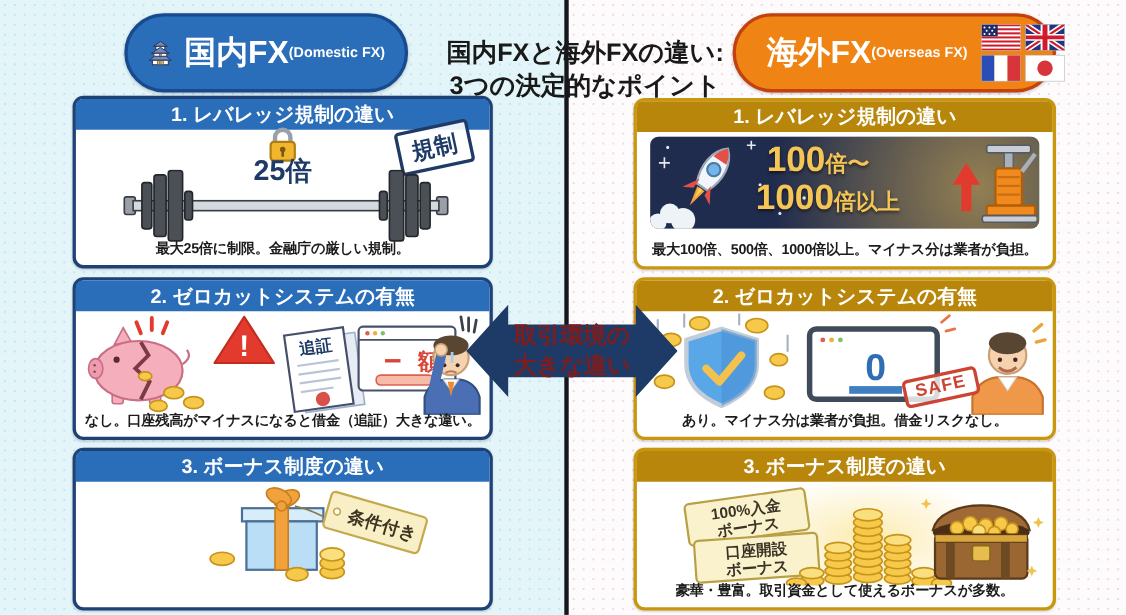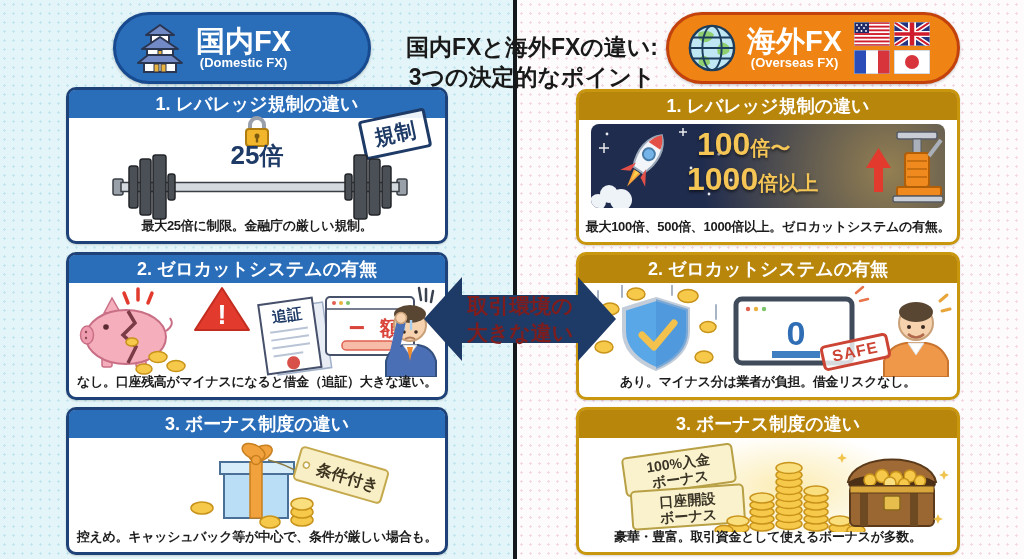--- a/index.html
+++ b/index.html
@@ -9,21 +9,21 @@
   .half-left{left:0;width:513px;background-color:#e3f5f9;
     background-image:radial-gradient(#c2e6ef 1px,transparent 1.3px);background-size:9px 9px;}
   .half-right{left:517px;width:507px;background-color:#fefbfd;
     background-image:radial-gradient(#f6d7e6 1px,transparent 1.3px);background-size:9px 9px;}
   .divider{position:absolute;left:513px;top:0;width:4px;height:559px;background:#14181d;}
 
   .pill{position:absolute;top:12px;height:72px;border-radius:40px;display:flex;align-items:center;
         gap:10px;padding:0 18px;box-sizing:border-box;box-shadow:0 1px 3px rgba(0,0,0,.25);}
   .pill-domestic{left:113px;width:258px;background:#2a6db9;border:3px solid #174a8f;}
   .pill-overseas{left:666px;width:294px;background:#ef8414;border:3px solid #c2410c;}
-  .pill-text{display:flex;flex-direction:column;align-items:center;line-height:1.05;}
+  .pill-text{display:flex;align-items:center;line-height:1.05;}
   .pill-title{color:#fff;font-weight:800;font-size:29px;white-space:nowrap;}
   .pill-sub{color:#fff;font-weight:bold;font-size:13px;white-space:nowrap;}
   .flags{display:grid;grid-template-columns:36px 36px;grid-auto-rows:24px;gap:4px;margin-left:2px;}
 
   .main-title{position:absolute;left:368px;top:33px;width:300px;text-align:center;font-weight:800;
               font-size:23px;color:#191919;line-height:1.3;white-space:nowrap;margin-left:14px;}
 
   .card{position:absolute;background:#fff;border-radius:10px;box-sizing:border-box;
         box-shadow:0 1px 2px rgba(0,0,0,.15);}
   .card-d{left:66px;width:382px;border:3px solid #1e4177;}
@@ -284,21 +284,20 @@
         </g>
       </g>
       <g>
         <ellipse cx="128" cy="70" rx="11" ry="6" class="coin"></ellipse>
         <ellipse cx="196" cy="84" rx="10" ry="6" class="coin"></ellipse>
         <ellipse cx="228" cy="82" rx="11" ry="6" class="coin"></ellipse>
         <ellipse cx="228" cy="74" rx="11" ry="6" class="coin"></ellipse>
         <ellipse cx="228" cy="66" rx="11" ry="6" class="coin-top"></ellipse>
       </g>
     </svg>
-    <div class="caption">控えめ。キャッシュバック等が中心で、条件が厳しい場合も。</div>
   </div>
 
   <div class="card card-o card-o1">
     <div class="card-header">1. レバレッジ規制の違い</div>
     <div class="lev-panel">
       <svg style="position:absolute;left:0;top:0" width="260" height="86" viewBox="0 0 260 86">
         <g fill="#fff" opacity="0.9">
           <circle cx="112" cy="12" r="1.6"></circle>
             <circle cx="128" cy="30" r="1.6"></circle>
             <circle cx="100" cy="44" r="1.4"></circle>
@@ -338,21 +337,21 @@
         <g stroke="#c96f10" stroke-width="2">
             <line x1="44" y1="35" x2="64" y2="35"></line>
             <line x1="44" y1="43" x2="64" y2="43"></line>
             <line x1="44" y1="51" x2="64" y2="51"></line>
           </g>
         <rect x="34" y="61" width="44" height="9" rx="2" fill="#f08a1e" stroke="#b05e08" stroke-width="2"></rect>
         <rect x="30" y="70" width="50" height="6" rx="2" fill="#c9ced6" stroke="#555b64" stroke-width="1.5"></rect>
         <line x1="66" y1="30" x2="78" y2="14" stroke="#aab0ba" stroke-width="4"></line>
       </svg>
     </div>
-    <div class="caption">最大100倍、500倍、1000倍以上。ゼロカットシステムの有無。</div>
+    <div class="caption">最大100倍、500倍、1000倍以上。マイナス分は業者が負担。</div>
   </div>
 
   <div class="card card-o card-o2">
     <div class="card-header">2. ゼロカットシステムの有無</div>
     <svg class="illus" style="left:5px;top:30px" width="374" height="92" viewBox="0 0 374 92">
       <g stroke="#a8b4c4" stroke-width="2" stroke-linecap="round">
         <line x1="14" y1="6" x2="14" y2="20"></line>
           <line x1="38" y1="0" x2="38" y2="12"></line>
           <line x1="88" y1="0" x2="88" y2="10"></line>
         <line x1="132" y1="20" x2="132" y2="34"></line>

